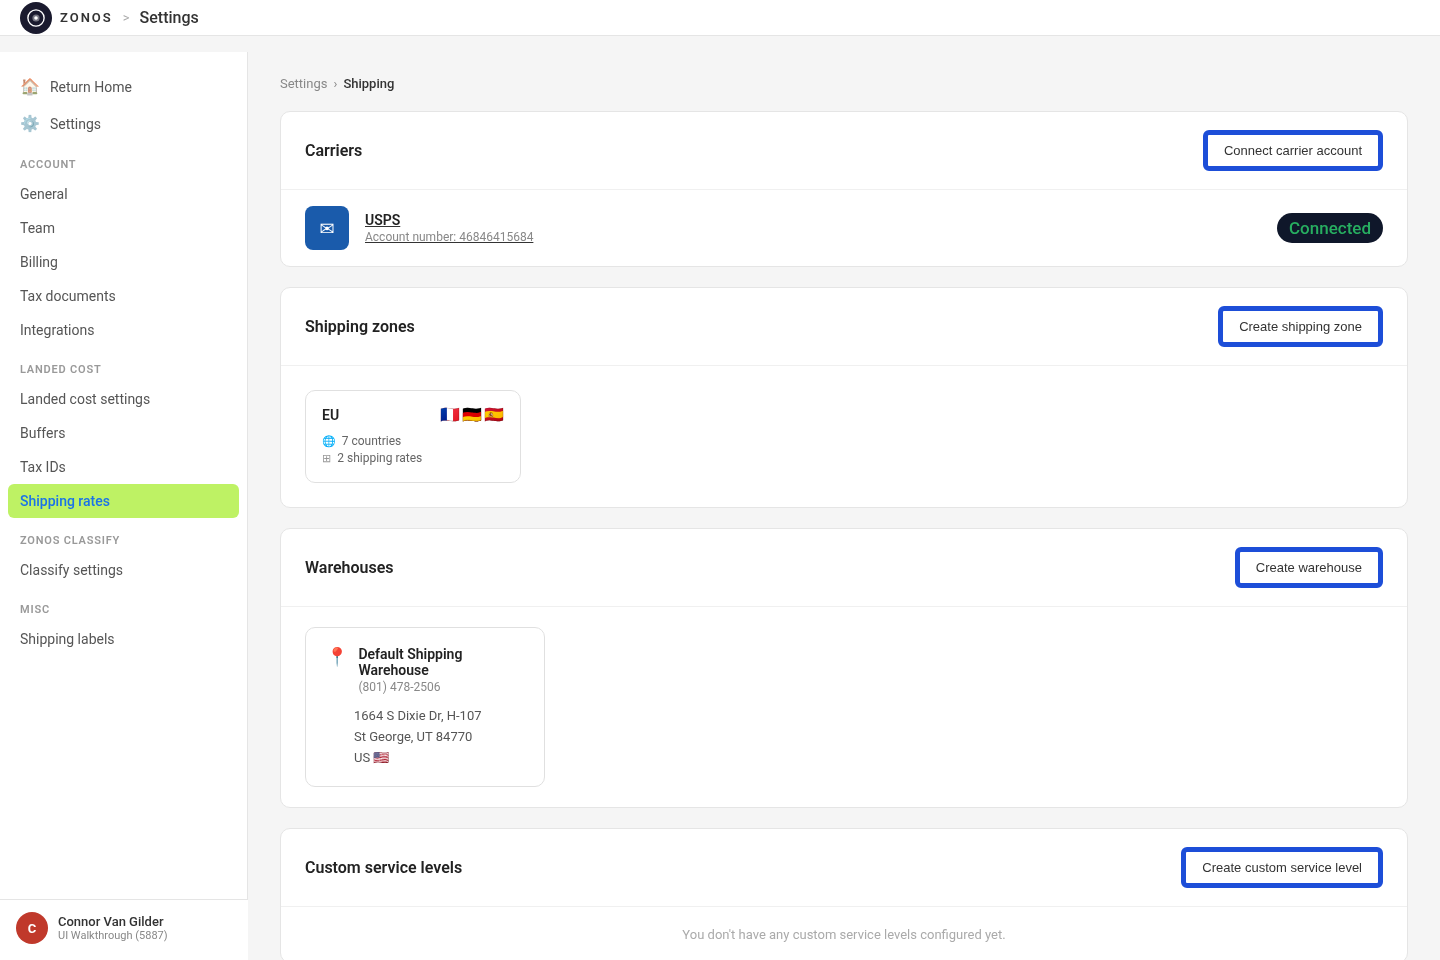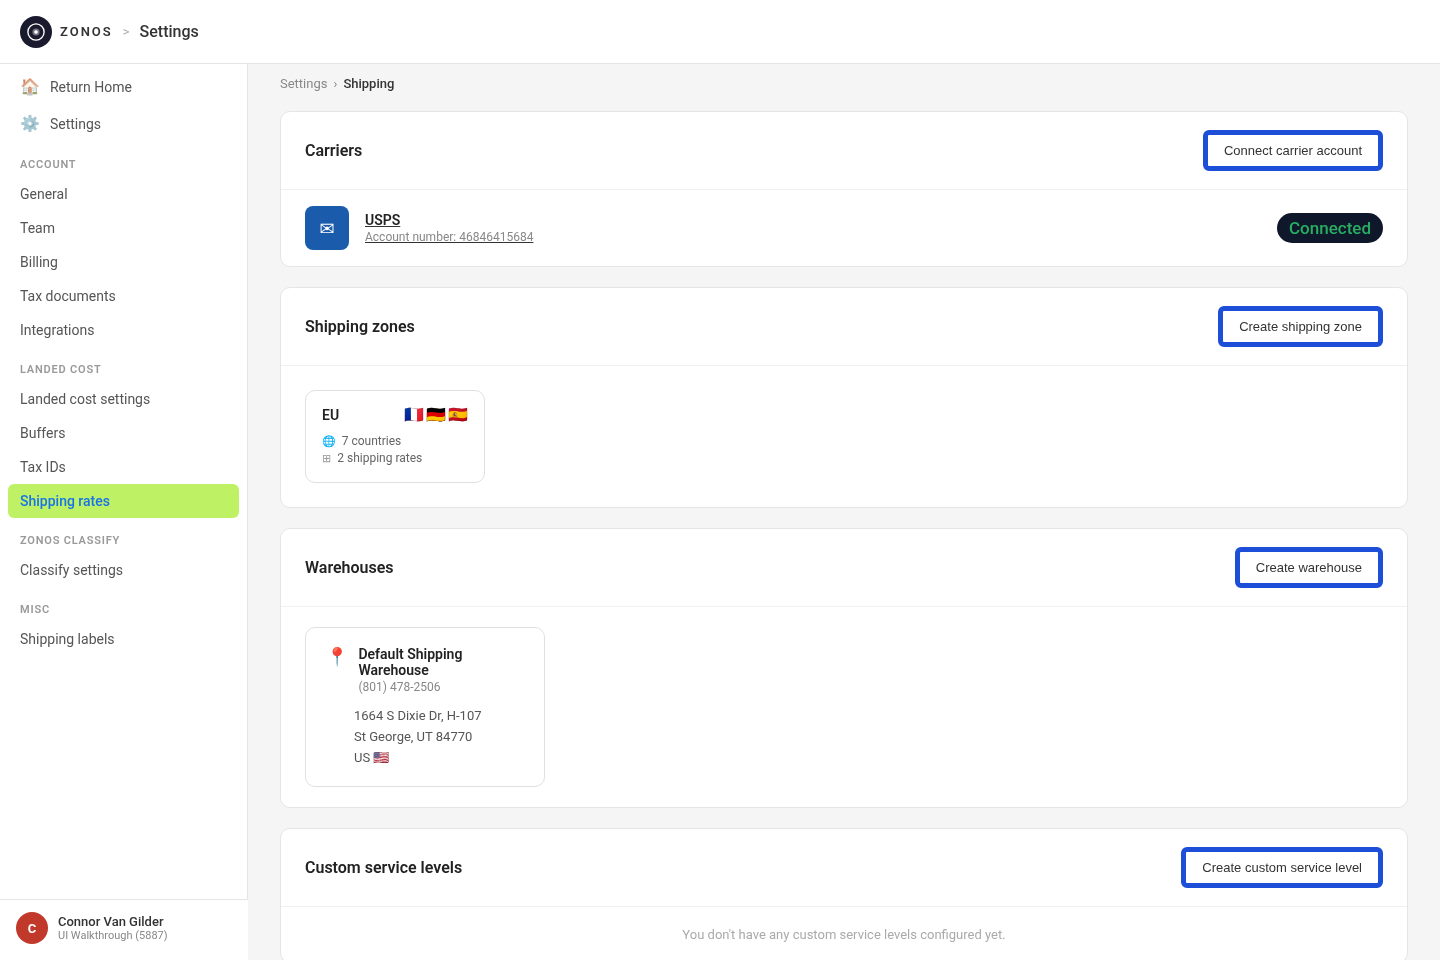--- a/index.html
+++ b/index.html
@@ -1,20 +1,20 @@
 <!DOCTYPE html>
 <html><head>
   <meta charset="utf-8">
   <style>
     * { box-sizing: border-box; margin: 0; padding: 0; }
     body { font-family: -apple-system, BlinkMacSystemFont, 'Segoe UI', Roboto, sans-serif; background: #f5f5f5; color: #333; font-size: 14px; }
 
     
     .top-bar {
-      height: 64px;
+      height: 36px;
       background: #fff;
       border-bottom: 1px solid #e5e5e5;
       display: flex;
       align-items: center;
       padding: 0 20px;
       gap: 10px;
       position: fixed;
       top: 0; left: 0; right: 0;
       z-index: 100;
     }
@@ -184,21 +184,21 @@
       font-weight: 500;
     }
 
     
     .zone-card {
       background: #fff;
       border: 1px solid #e0e0e0;
       border-radius: 10px;
       padding: 14px 16px;
       display: inline-block;
-      width: 180px;
+      width: 216px;
       cursor: pointer;
       margin: 4px 0;
     }
     .zone-header {
       display: flex;
       align-items: center;
       justify-content: space-between;
       margin-bottom: 10px;
     }
     .zone-name { font-size: 14px; font-weight: 600; color: #222; }

